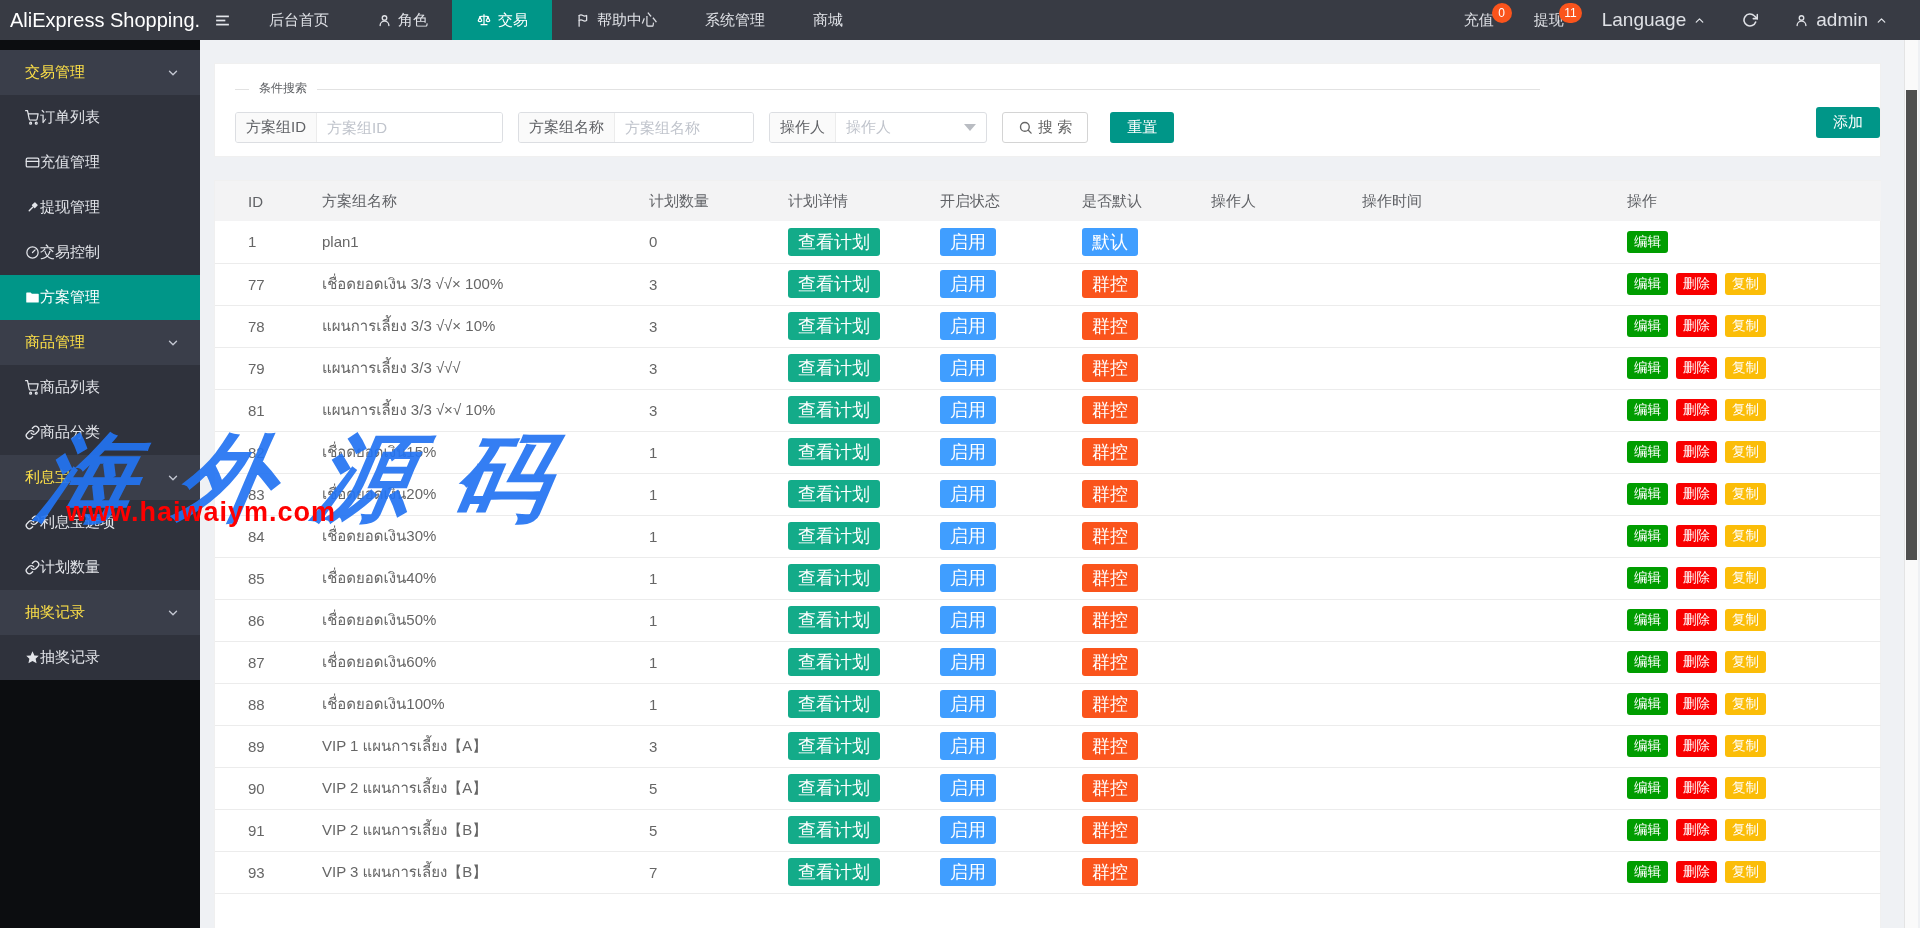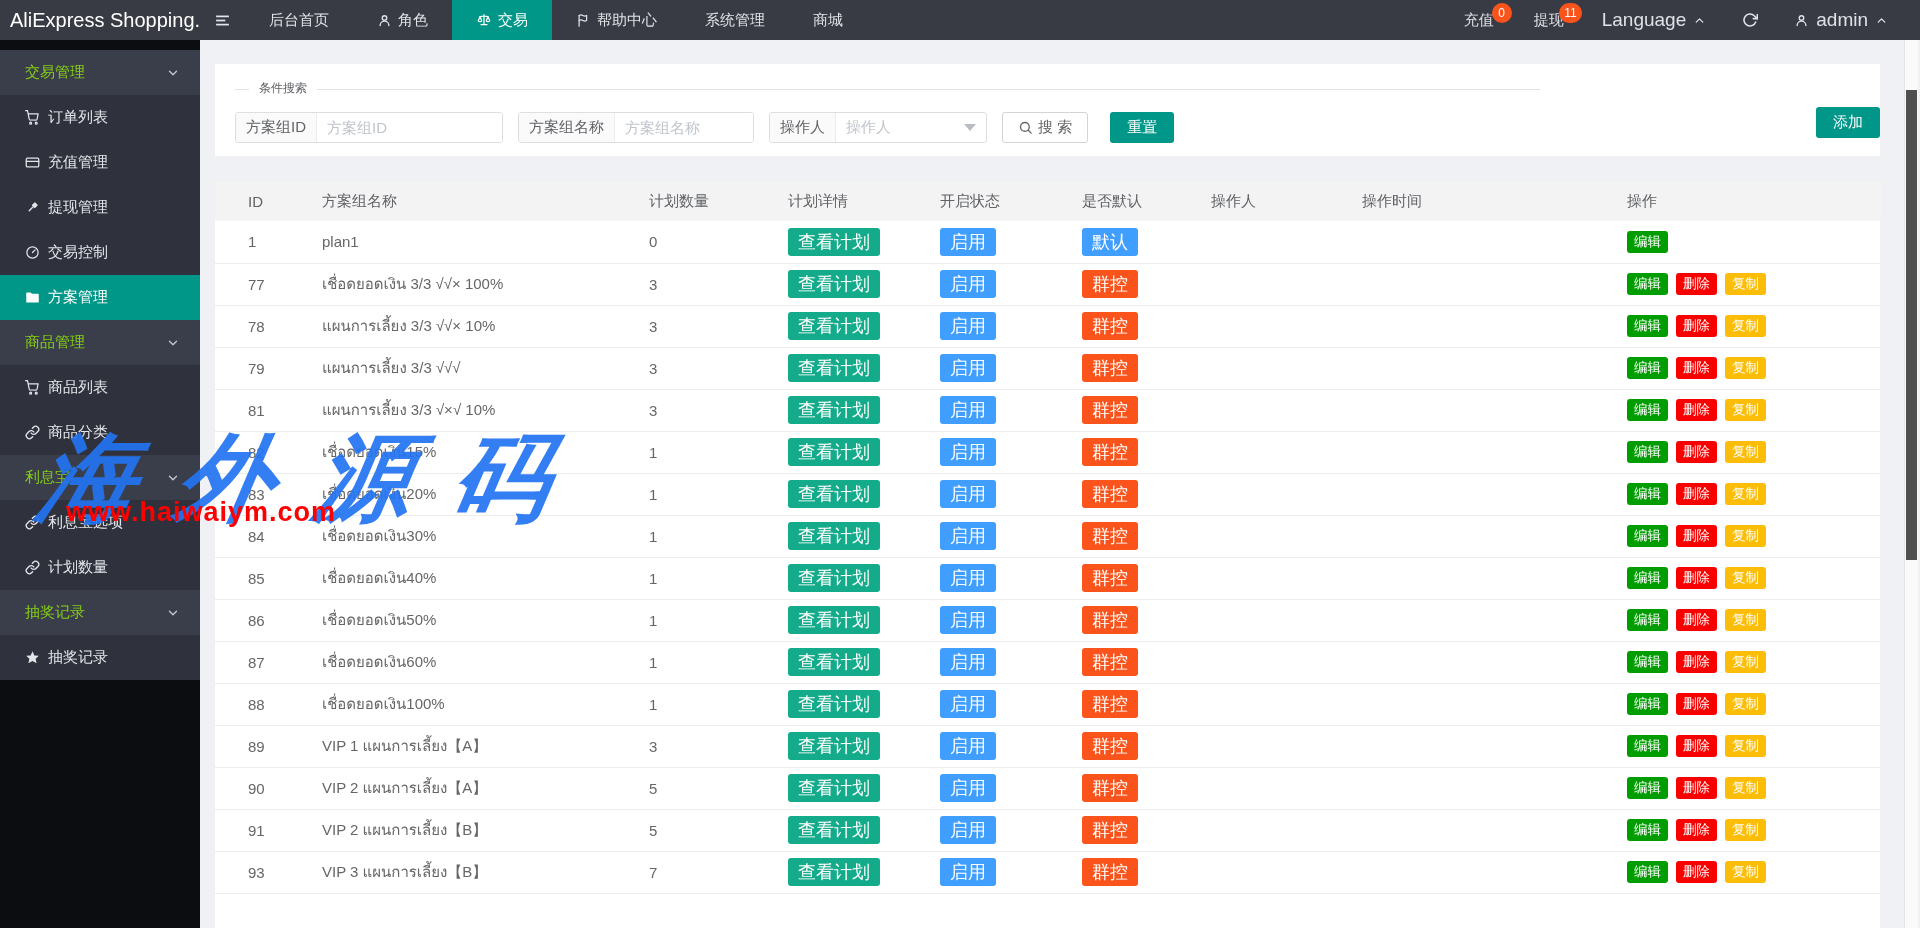--- a/index.html
+++ b/index.html
@@ -19,22 +19,22 @@
   .nav-item.active{background:var(--theme);color:#fff;}
   .nav-right{margin-left:auto;display:flex;align-items:stretch;padding-right:14px;}
   .nav-badge-item{position:relative;display:flex;align-items:center;padding:0 20px;color:#dfe1e6;font-size:15px;cursor:pointer;}
   .nbadge{position:absolute;top:3px;right:2px;min-width:20px;height:20px;padding:0 5px;border-radius:10px;background:var(--nav-badge);color:#fff;font-size:12px;display:flex;align-items:center;justify-content:center;}
   .nav-lang,.nav-user,.nav-refresh{display:flex;align-items:center;gap:7px;padding:0 18px;color:#dfe1e6;font-size:19px;cursor:pointer;}
   .icon{display:inline-flex;align-items:center;justify-content:center;}
 
   
   .sidebar{position:absolute;top:40px;left:0;bottom:0;width:200px;background:#0c0d10;z-index:20;padding-top:10px;}
   .side-row{height:45px;display:flex;align-items:center;font-size:15px;cursor:pointer;}
-  .side-group{background:#3a3e4a;color:#84cc16;padding:0 20px 0 25px;justify-content:space-between;}
-  .side-item{background:#2f323c;color:#e3e5ea;padding-left:25px;gap:8px;}
+  .side-group{background:#3a3e4a;color:#fde047;padding:0 20px 0 25px;justify-content:space-between;}
+  .side-item{background:#2f323c;color:#e3e5ea;padding-left:25px;}
   .side-item.active{background:var(--theme);color:#fff;}
   .side-chevron{color:#c3c7d1;}
 
   
   .main{position:absolute;left:200px;top:40px;right:0;bottom:0;padding:23px 39px 0 14px;background:#eff1f4;overflow:hidden;}
   .card{background:#fff;border:1px solid #f0f0f0;}
   .search-card{height:94px;position:relative;padding:0 20px;}
   .fieldset{position:absolute;top:25px;left:20px;width:1305px;border-top:1px solid #e2e2e2;}
   .fieldset legend{position:absolute;top:-10px;left:14px;background:#fff;padding:0 10px;font-size:12px;color:#606266;}
   .search-row{position:absolute;top:48px;left:20px;display:flex;align-items:center;gap:15px;border-radius:13px;}

